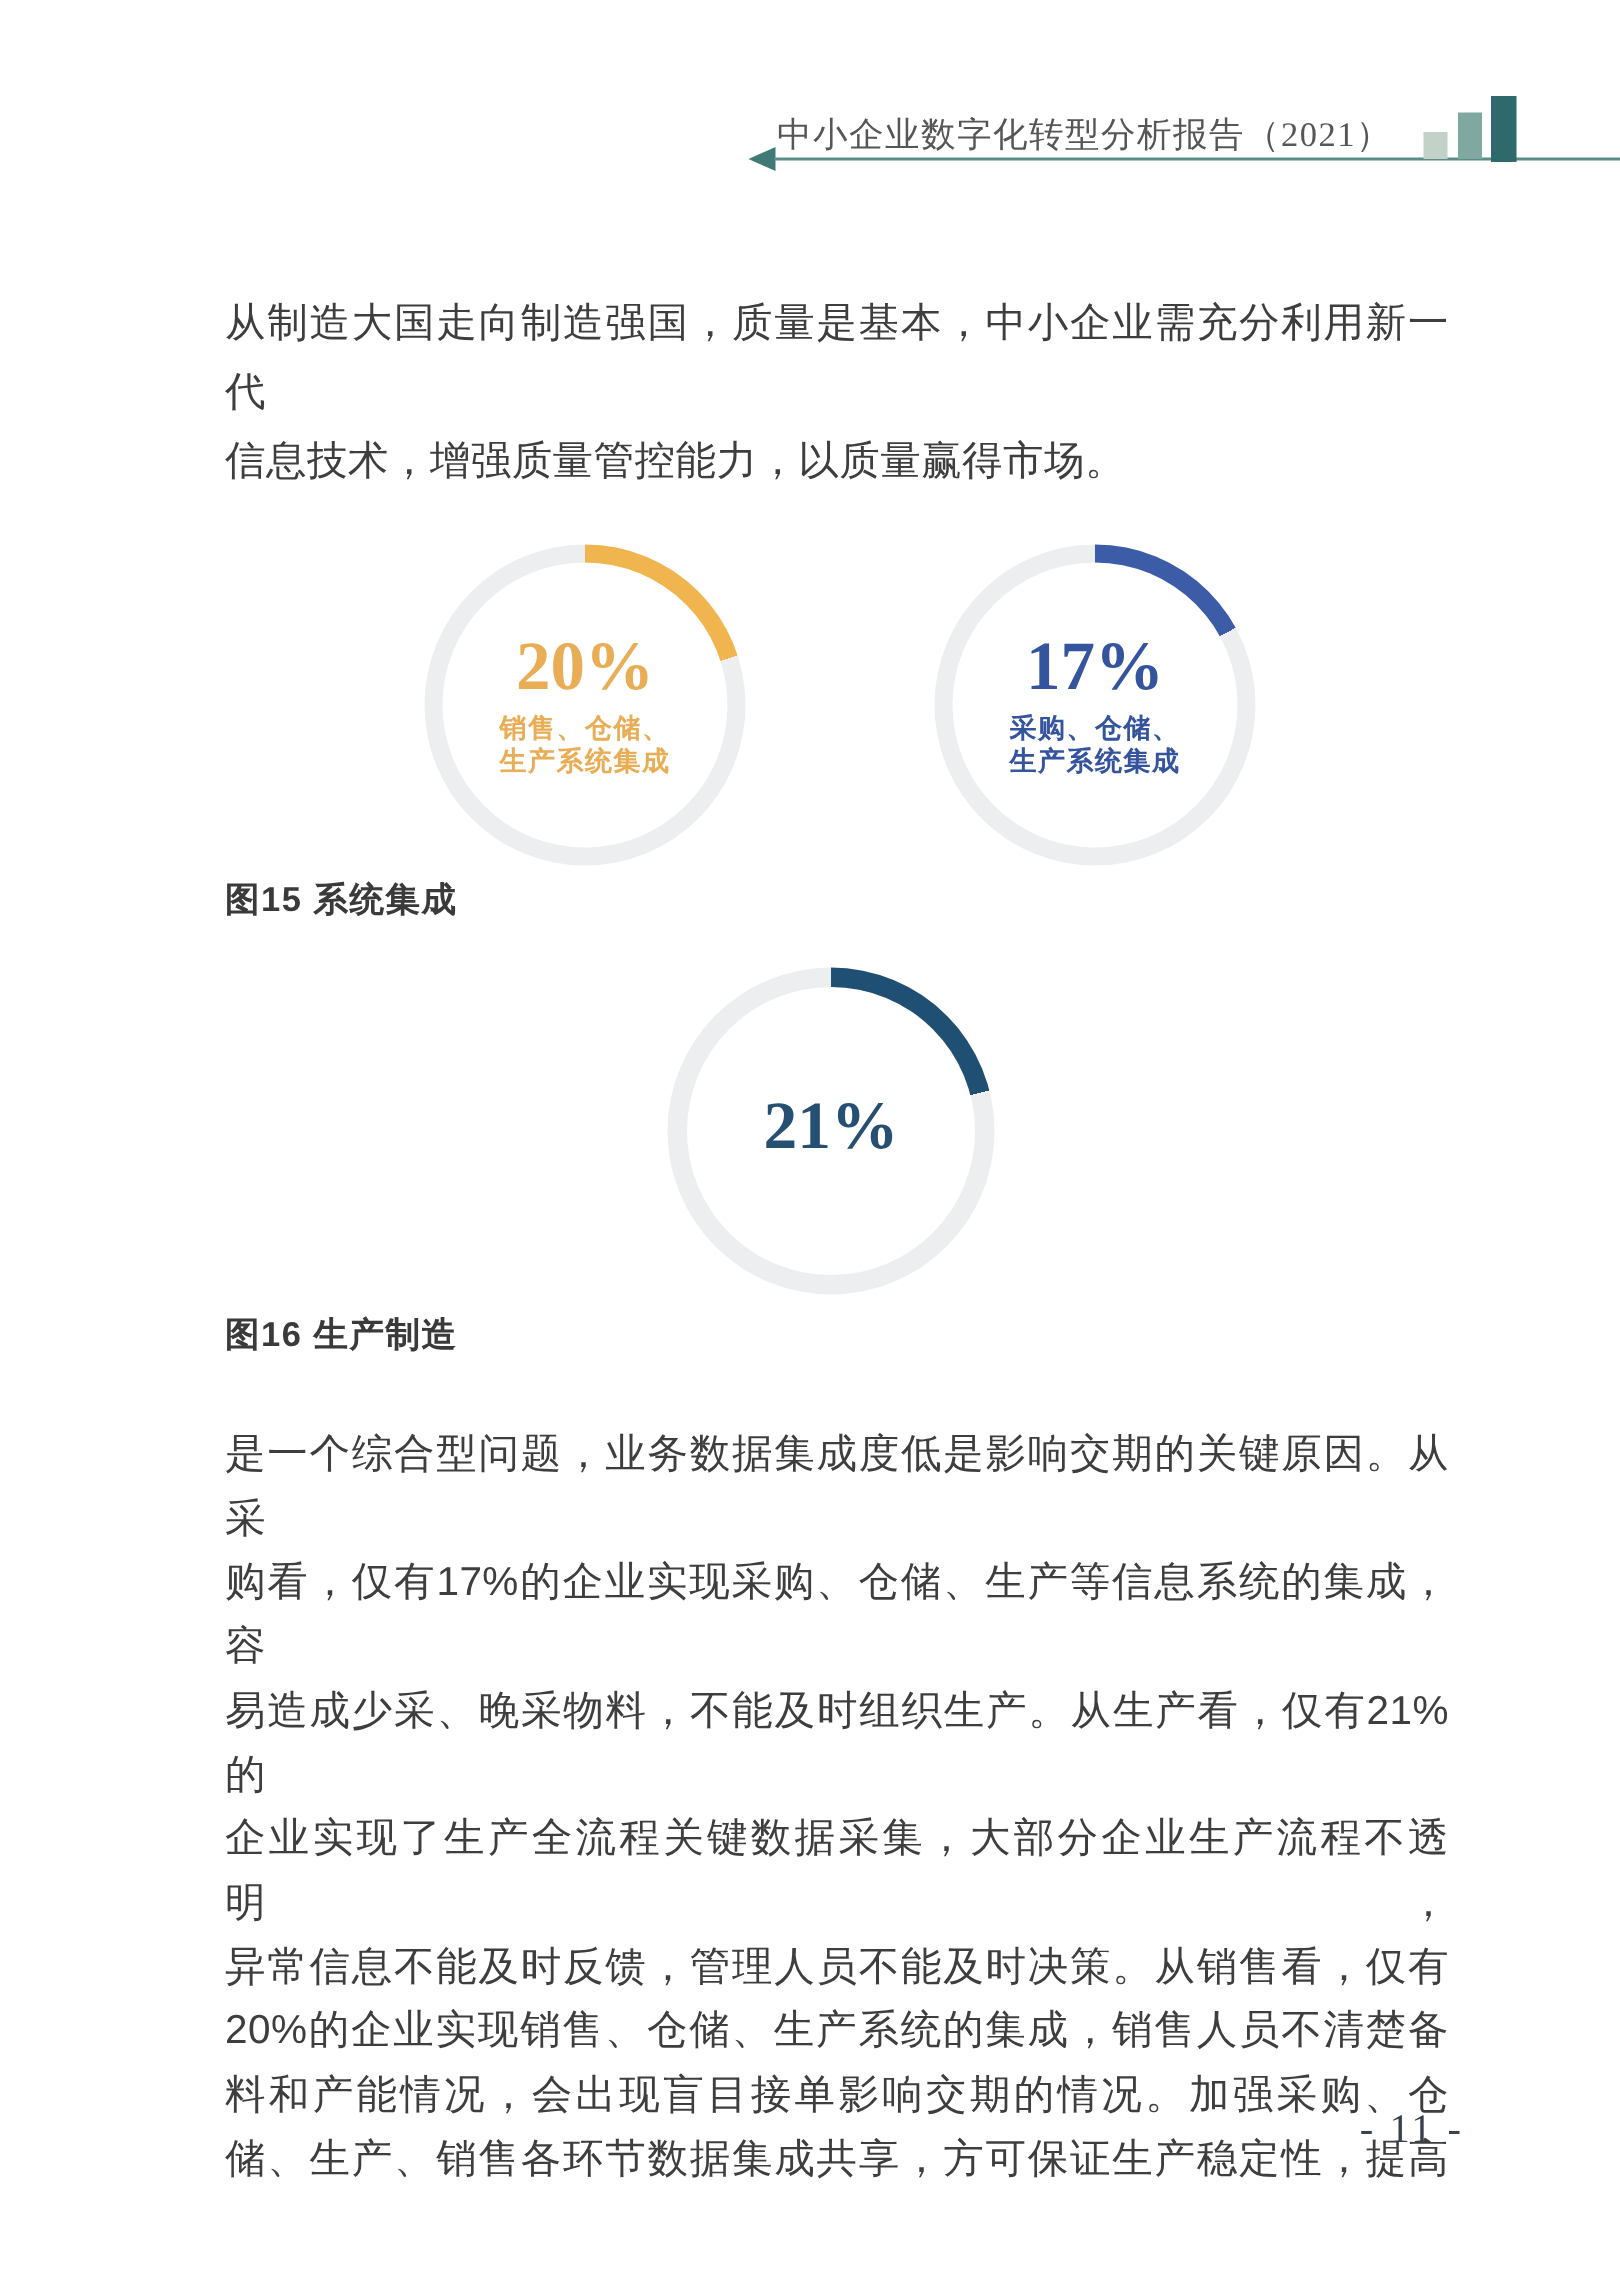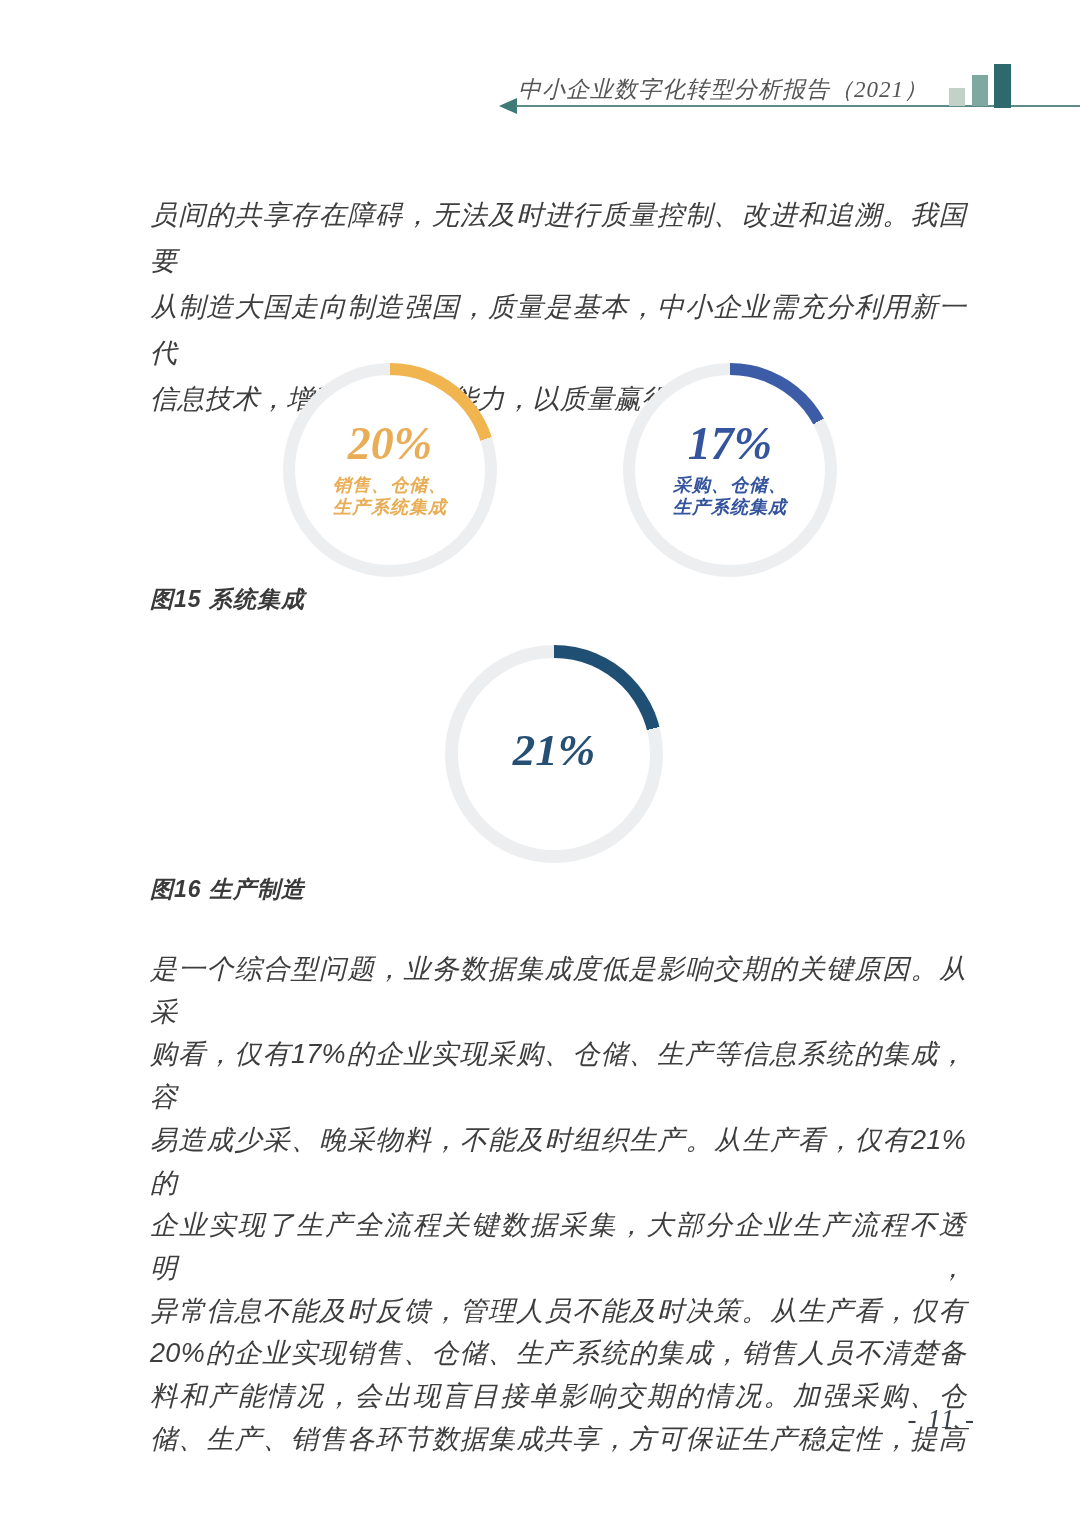--- a/index.html
+++ b/index.html
@@ -1,18 +1,18 @@
 <!DOCTYPE html>
 <html><head>
 <meta charset="utf-8">
 <style>
   html,body{margin:0;padding:0;background:#ffffff;}
   .page{
     position:relative;width:1080px;height:1528px;background:#ffffff;
-    font-family:"Liberation Sans",sans-serif;overflow:hidden;font-style:italic;
+    font-family:"Liberation Sans",sans-serif;overflow:hidden;
   }
   
   .hdr-title{
     position:absolute;top:74px;right:152px;
     font-family:"Liberation Serif",serif;font-size:23px;color:#565656;
     letter-spacing:1px;white-space:nowrap;
   }
   .hdr-rule{position:absolute;top:105px;left:516px;width:564px;height:2px;background:#5a8c88;}
   .hdr-arrow{
     position:absolute;top:98px;left:499px;width:0;height:0;
@@ -73,21 +73,20 @@
   <div class="hdr-title">中小企业数字化转型分析报告（2021）</div>
   <div class="hdr-arrow"></div>
   <div class="hdr-rule"></div>
   <div class="hdr-bars">
     <i class="b1"></i>
     <i class="b2"></i>
     <i class="b3"></i>
   </div>
 
   <div class="para p1">
-    <div class="line">员间的共享存在障碍，无法及时进行质量控制、改进和追溯。我国要</div>
     <div class="line">从制造大国走向制造强国，质量是基本，中小企业需充分利用新一代</div>
     <div class="line endline">信息技术，增强质量管控能力，以质量赢得市场。</div>
   </div>
 
   <div class="donut" id="donut1" style="background: conic-gradient(rgb(240, 181, 78) 0%, rgb(240, 181, 78) 20%, rgb(236, 238, 240) 20%, rgb(236, 238, 240) 100%); color: rgb(232, 173, 85);">
     <div class="hole">
       <div class="pct">20%</div>
       <div class="lbl">
         <div>销售、仓储、</div>
         <div>生产系统集成</div>
@@ -113,21 +112,21 @@
     </div>
   </div>
 
   <div class="caption" id="cap16">图16 生产制造</div>
 
   <div class="para p2">
     <div class="line">是一个综合型问题，业务数据集成度低是影响交期的关键原因。从采</div>
     <div class="line">购看，仅有17%的企业实现采购、仓储、生产等信息系统的集成，容</div>
     <div class="line">易造成少采、晚采物料，不能及时组织生产。从生产看，仅有21%的</div>
     <div class="line">企业实现了生产全流程关键数据采集，大部分企业生产流程不透明，</div>
-    <div class="line">异常信息不能及时反馈，管理人员不能及时决策。从生产看，仅有</div>
+    <div class="line">异常信息不能及时反馈，管理人员不能及时决策。从销售看，仅有</div>
     <div class="line">20%的企业实现销售、仓储、生产系统的集成，销售人员不清楚备</div>
     <div class="line">料和产能情况，会出现盲目接单影响交期的情况。加强采购、仓</div>
     <div class="line">储、生产、销售各环节数据集成共享，方可保证生产稳定性，提高</div>
 
   </div>
 
   <div class="pagenum">- 11 -</div>
 
 </div>
 

